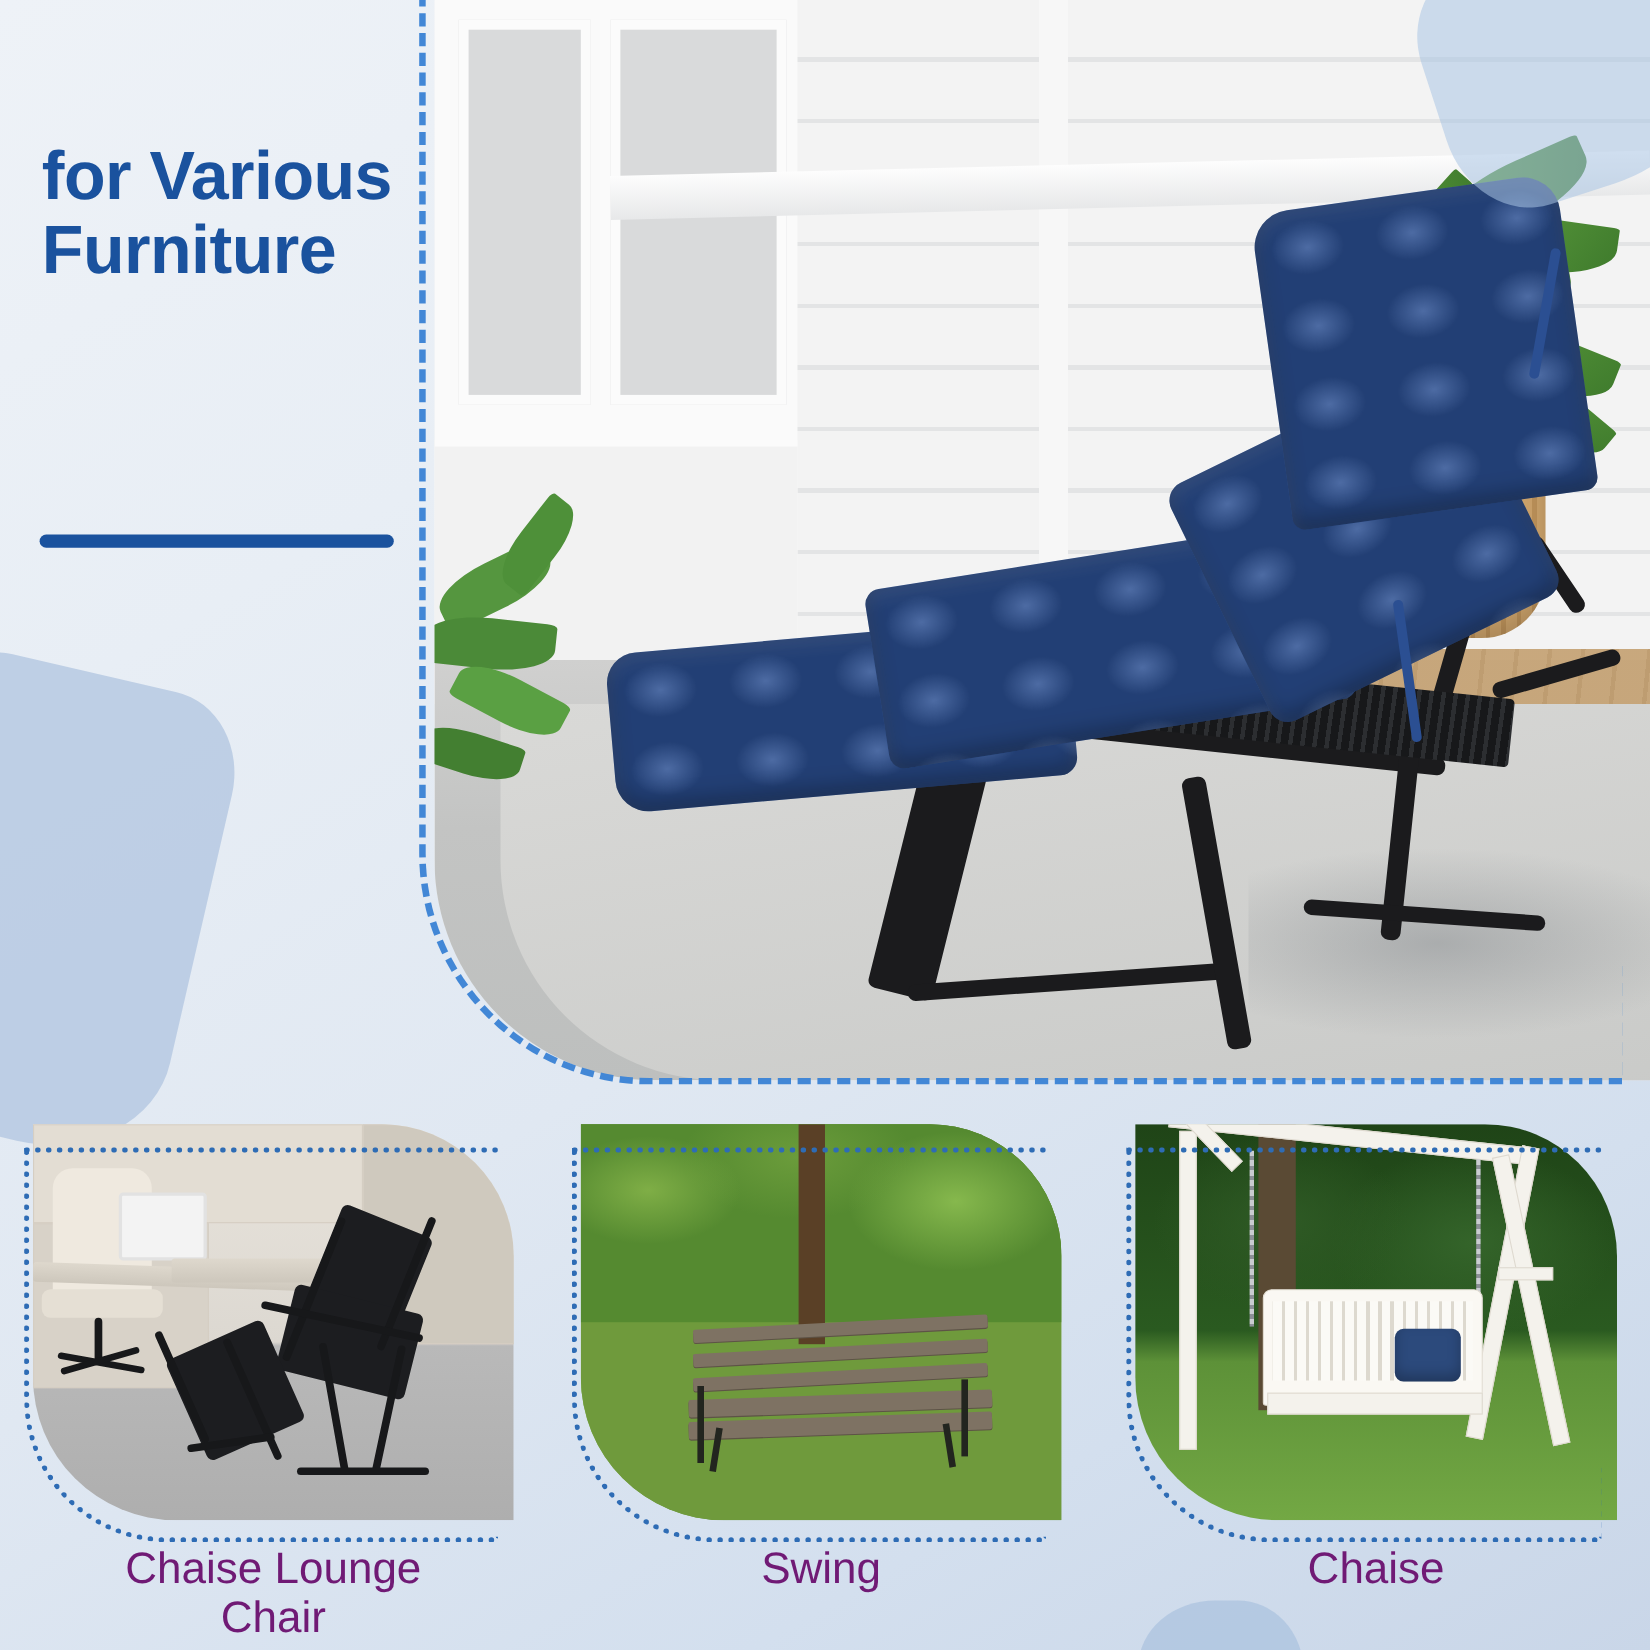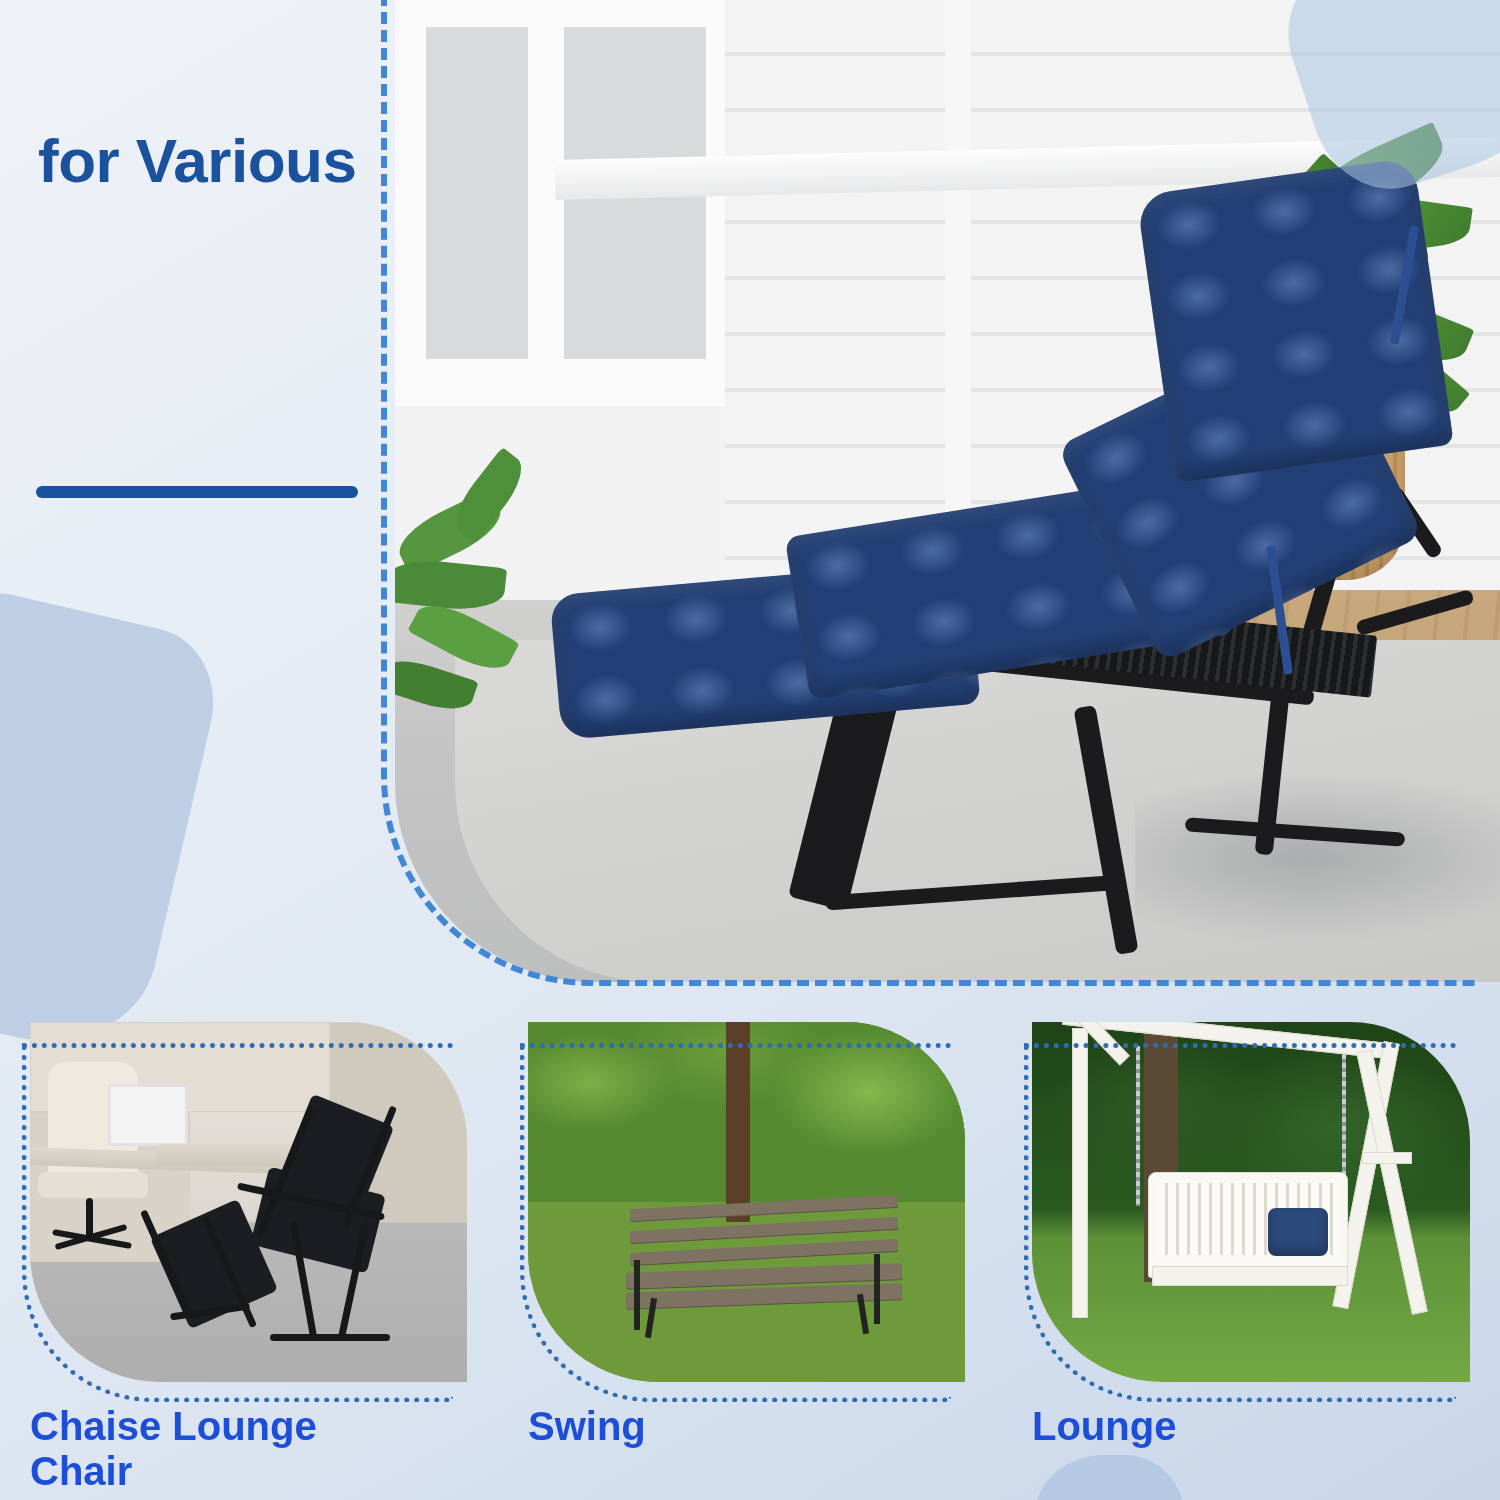--- a/index.html
+++ b/index.html
@@ -200,22 +200,22 @@
   .chain{ position:absolute; width:4px; background:repeating-linear-gradient(#c9ccd1 0 5px,#8c9097 5px 9px); }
   .seat{ position:absolute; background:#faf8f3; border:1px solid #e3ded3; border-radius:8px 8px 3px 3px; }
   .seatslats{
     position:absolute; left:8px; top:10px; right:8px; height:72px;
     background:repeating-linear-gradient(90deg,#fbfaf6 0 8px,#ddd9cf 8px 11px);
   }
   .pillow{ position:absolute; background:#2c4a7c; border-radius:8px; box-shadow:inset 0 -6px 12px rgba(0,0,0,.25); }
 
   
   .caption{
-    position:absolute; text-align:left; color:#1d4ed8;
-    font-weight:bold; font-size:40px; line-height:1.12; z-index:8;
+    position:absolute; text-align:center; color:#701a75;
+    font-weight:normal; font-size:40px; line-height:1.12; z-index:8;
   }
   .cap1{ left:30px; top:1404px; width:437px; }
   .cap2{ left:528px; top:1404px; width:437px; }
   .cap3{ left:1032px; top:1404px; width:438px; }
 </style>
 </head>
 <body>
 
 <div class="blob-left"></div>
 <div class="blob-bottom"></div>
@@ -288,20 +288,21 @@
 
   </div>
 
   <div class="hero-dash"></div>
 </div>
 
 <div class="blob-topright"></div>
 
 <div class="headline">
   <div>for Various</div>
+  <div>Furniture</div>
 </div>
 <div class="rule"></div>
 
 <div class="card c1">
   <div class="card-img">
     <div class="office">
       <div class="cab" style="left:0;top:0;width:300px;height:90px;"></div>
       <div class="cab" style="left:300px;top:0;width:160px;height:200px;background:#cfc9be;"></div>
       <div class="cab" style="left:0;top:90px;width:160px;height:150px;background:#d8d2c8;"></div>
       <div style="position:absolute;left:18px;top:40px;width:90px;height:130px;background:#efe9df;border-radius:18px 18px 6px 6px;"></div>
@@ -375,14 +376,14 @@
       <div class="seat" style="left:116px;top:150px;width:200px;height:106px;">
         <div class="seatslats"></div>
       </div>
       <div class="aframe" style="left:120px;top:244px;width:196px;height:20px;"></div>
       <div class="pillow" style="left:236px;top:186px;width:60px;height:48px;"></div>
     </div>
   </div>
   <div class="card-dots"></div>
 </div>
 <div class="caption cap3">
-  <div>Lounge</div>
+  <div>Chaise</div>
 </div>
 
 </body></html>

